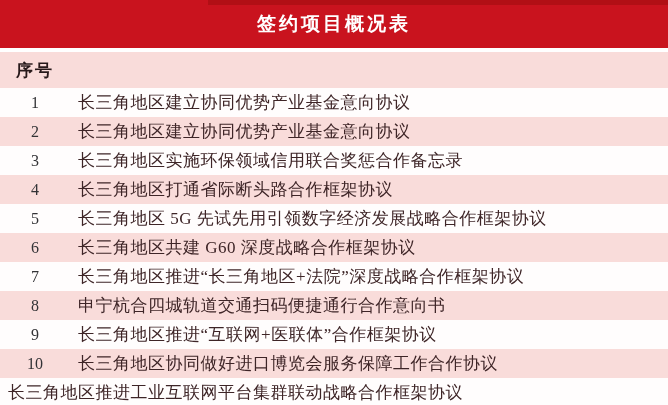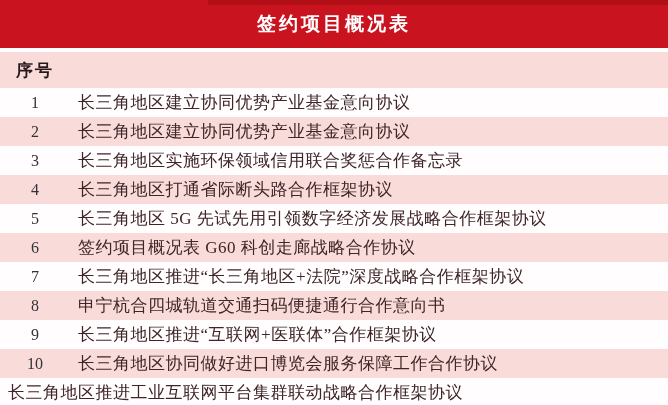--- a/index.html
+++ b/index.html
@@ -101,21 +101,21 @@
     <div class="table-row alt">
       <div class="cell-no">4</div>
       <div class="cell-name">长三角地区打通省际断头路合作框架协议</div>
     </div>
     <div class="table-row">
       <div class="cell-no">5</div>
       <div class="cell-name">长三角地区 5G 先试先用引领数字经济发展战略合作框架协议</div>
     </div>
     <div class="table-row alt">
       <div class="cell-no">6</div>
-      <div class="cell-name">签约项目概况表 G60 科创走廊战略合作协议</div>
+      <div class="cell-name">长三角地区共建 G60 深度战略合作框架协议</div>
     </div>
     <div class="table-row">
       <div class="cell-no">7</div>
       <div class="cell-name">长三角地区推进“长三角地区+法院”深度战略合作框架协议</div>
     </div>
     <div class="table-row alt">
       <div class="cell-no">8</div>
       <div class="cell-name">申宁杭合四城轨道交通扫码便捷通行合作意向书</div>
     </div>
     <div class="table-row">

